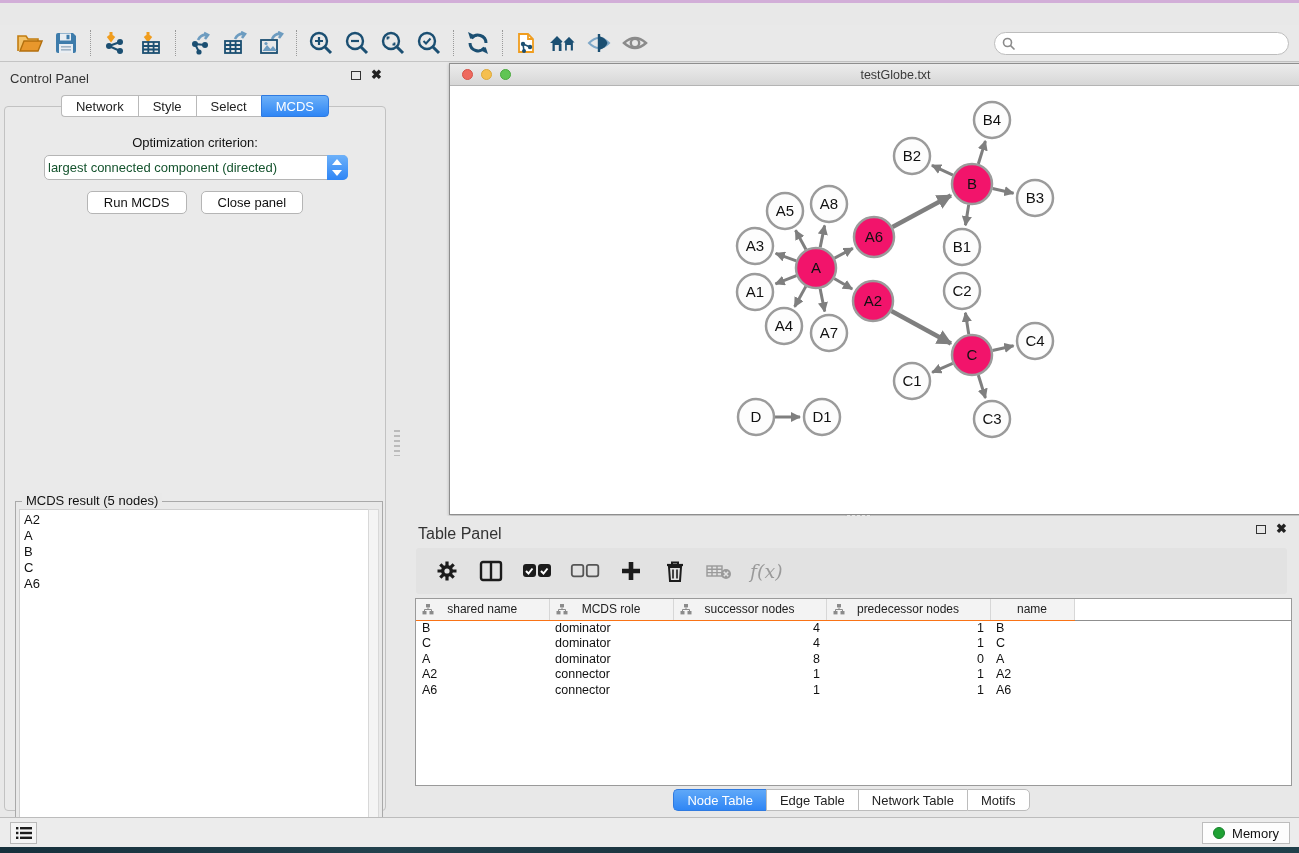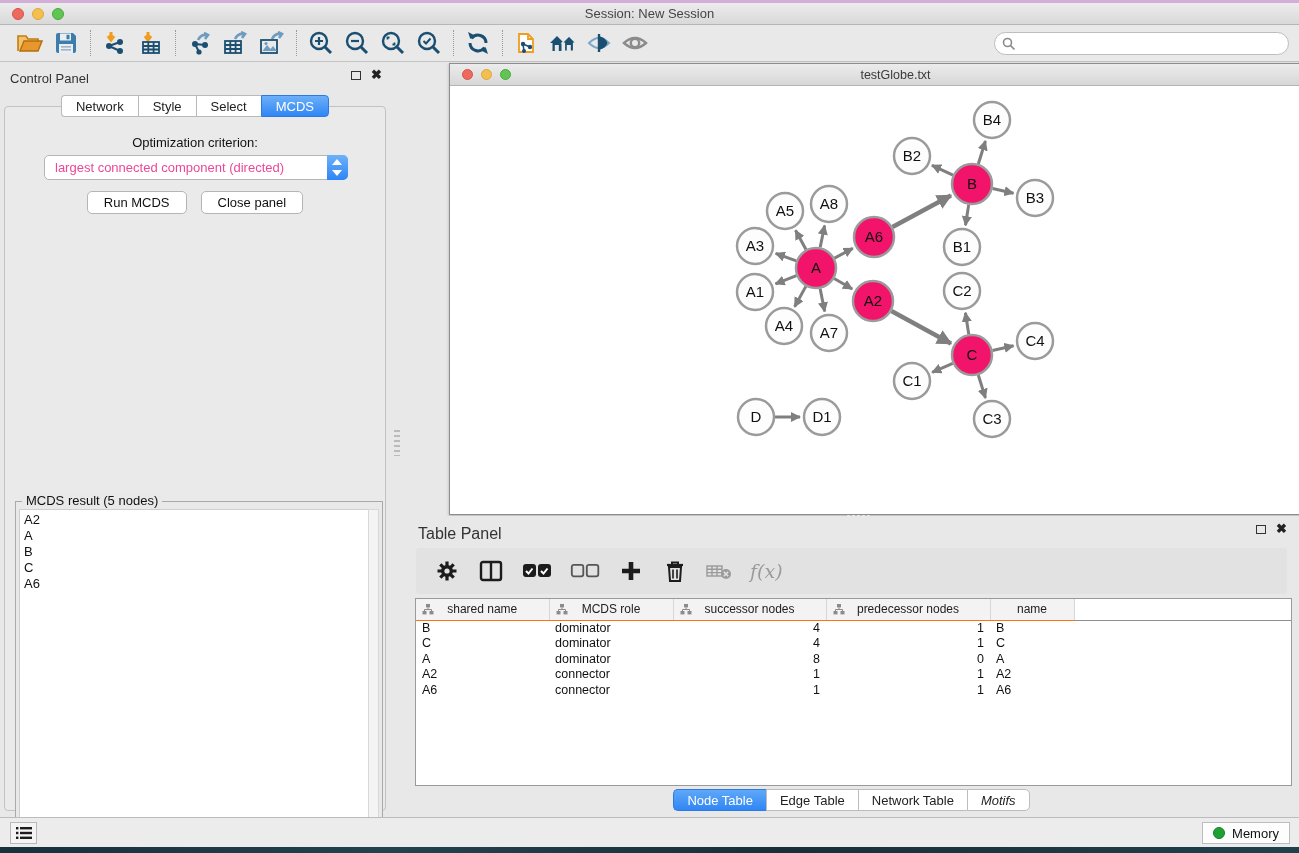--- a/index.html
+++ b/index.html
@@ -56,21 +56,21 @@
 
   .cp-body {
     position:absolute; left:4px; top:44px; width:382px; height:705px;
     border:1px solid #c2c2c2; border-radius:4px; background:#eaeaea;
   }
   .opt-label { position:absolute; left:0; top:28px; width:100%; text-align:center; font-size:13px; color:#111; }
   .combo {
     position:absolute; left:39px; top:48px; width:304px; height:25px; background:#fff;
     border:1px solid #b5b5b5; border-radius:5px; display:flex; align-items:center;
   }
-  .combo-text { flex:1; font-size:13px; padding-left:10px; color:#ec4899; white-space:nowrap; overflow:hidden; }
+  .combo-text { flex:1; font-size:13px; padding-left:3px; color:#14532d; white-space:nowrap; overflow:hidden; }
   .combo-stepper {
     width:21px; height:25px; margin:-1px -1px -1px 0; border-radius:0 5px 5px 0;
     background:linear-gradient(#6db1f9,#2e85f6); position:relative;
   }
   .chev { position:absolute; left:5px; width:0; height:0; border-left:5.5px solid transparent; border-right:5.5px solid transparent; }
   .chev.up { top:4px; border-bottom:6px solid #fff; }
   .chev.down { bottom:4px; border-top:6px solid #fff; }
   .cp-buttons { position:absolute; left:0; top:84px; width:100%; display:flex; justify-content:center; gap:14px; }
   .btn {
     height:23px; padding:0 16px; background:#fff; border:1px solid #b5b5b5; border-radius:5px;
@@ -135,21 +135,21 @@
   table.data td { height:15.5px; padding:0 6px; border:none; color:#111; white-space:nowrap; }
   td.al { text-align:left; padding-left:9px; }
   td.ar { text-align:right; padding-right:16px; }
 
   .tp-tabs { position:absolute; left:0; top:273px; width:895px; display:flex; justify-content:center; }
   .tp-tab {
     height:22px; padding:0 13px; background:#fff; border:1px solid #bcbcbc; border-right:none;
     font-size:13px; color:#222; display:flex; align-items:center;
   }
   .tp-tab:first-child { border-radius:5px 0 0 5px; }
-  .tp-tab:last-child { border-radius:0 5px 5px 0; border-right:1px solid #bcbcbc;font-style:italic; }
+  .tp-tab:last-child { border-radius:0 5px 5px 0; border-right:1px solid #bcbcbc; }
   .tp-tab.active { background:linear-gradient(#5fa8f8,#2f86f5); color:#fff; border-color:#2f7ae0; }
 
   
   .status-bar {
     position:absolute; left:0; top:817px; width:1299px; height:30px; background:#ececec;
     border-top:1px solid #bcbcbc;
   }
   .list-btn {
     position:absolute; left:10px; top:4px; width:27px; height:22px; background:#f4f4f4;
     border:1px solid #b9b9b9; display:flex; align-items:center; justify-content:center;
@@ -161,28 +161,20 @@
   .mem-dot { width:12px; height:12px; border-radius:50%; background:#1ea133; border:1px solid #15802a; }
   .desktop-strip-bottom { position:absolute; left:0; top:847px; width:1299px; height:6px;
     background:linear-gradient(90deg,#16303c,#23424e 30%,#182f3a 60%,#20404b); }
 </style>
 </head>
 <body>
 
 <div id="app">
   <div class="desktop-strip-top"></div>
 
-  <div class="titlebar">
-    <div class="lights">
-      <span class="light red"></span>
-      <span class="light yellow"></span>
-      <span class="light green"></span>
-    </div>
-    <span class="title">Session: New Session</span>
-  </div>
 
   <div class="toolbar">
     <button class="tbtn" title="Open">
       <svg width="26" height="22" viewBox="0 0 26 22">
         <path d="M1 19 V4 h8 l2 3 h10 v3" fill="#f3c36b" stroke="#c27d12" stroke-width="1.6"></path>
         <path d="M3 19 L7 9 h18 l-4 10 z" fill="#e8972c" stroke="#b26f0e" stroke-width="1.4"></path>
       </svg>
     </button>
     <button class="tbtn" title="Save">
       <svg width="22" height="22" viewBox="0 0 22 22">

